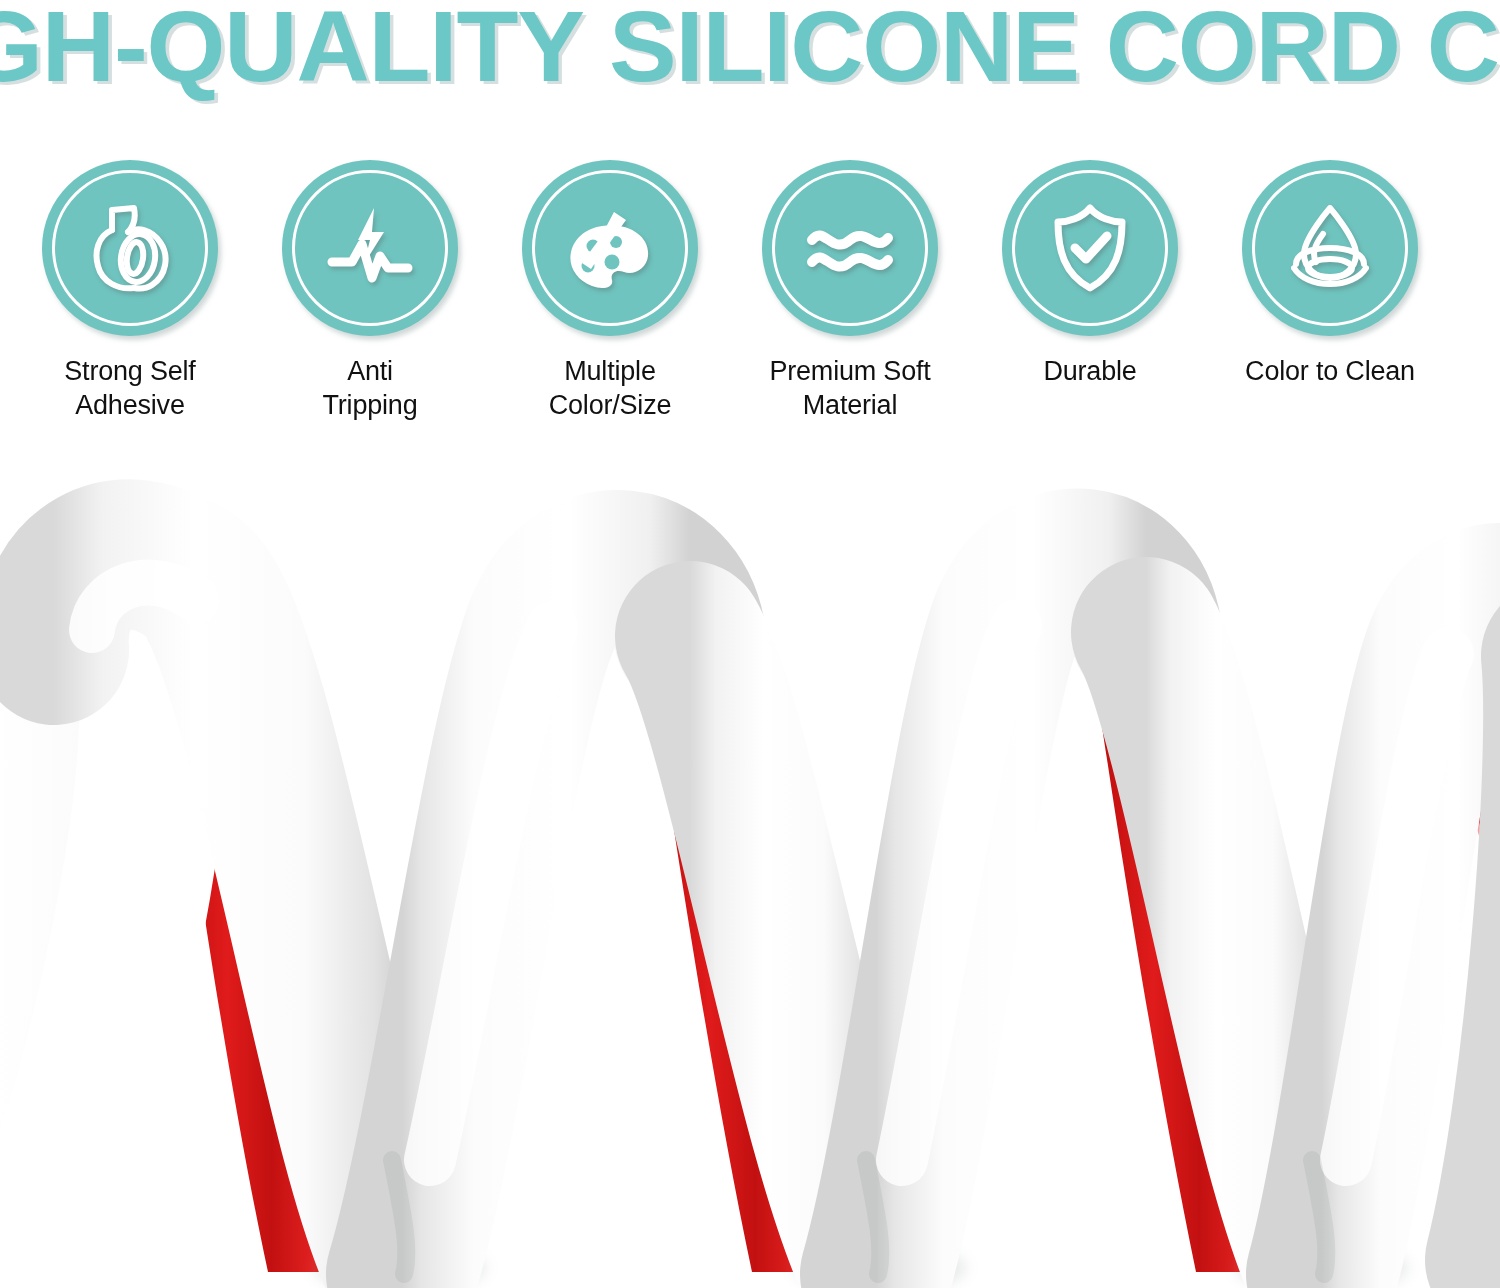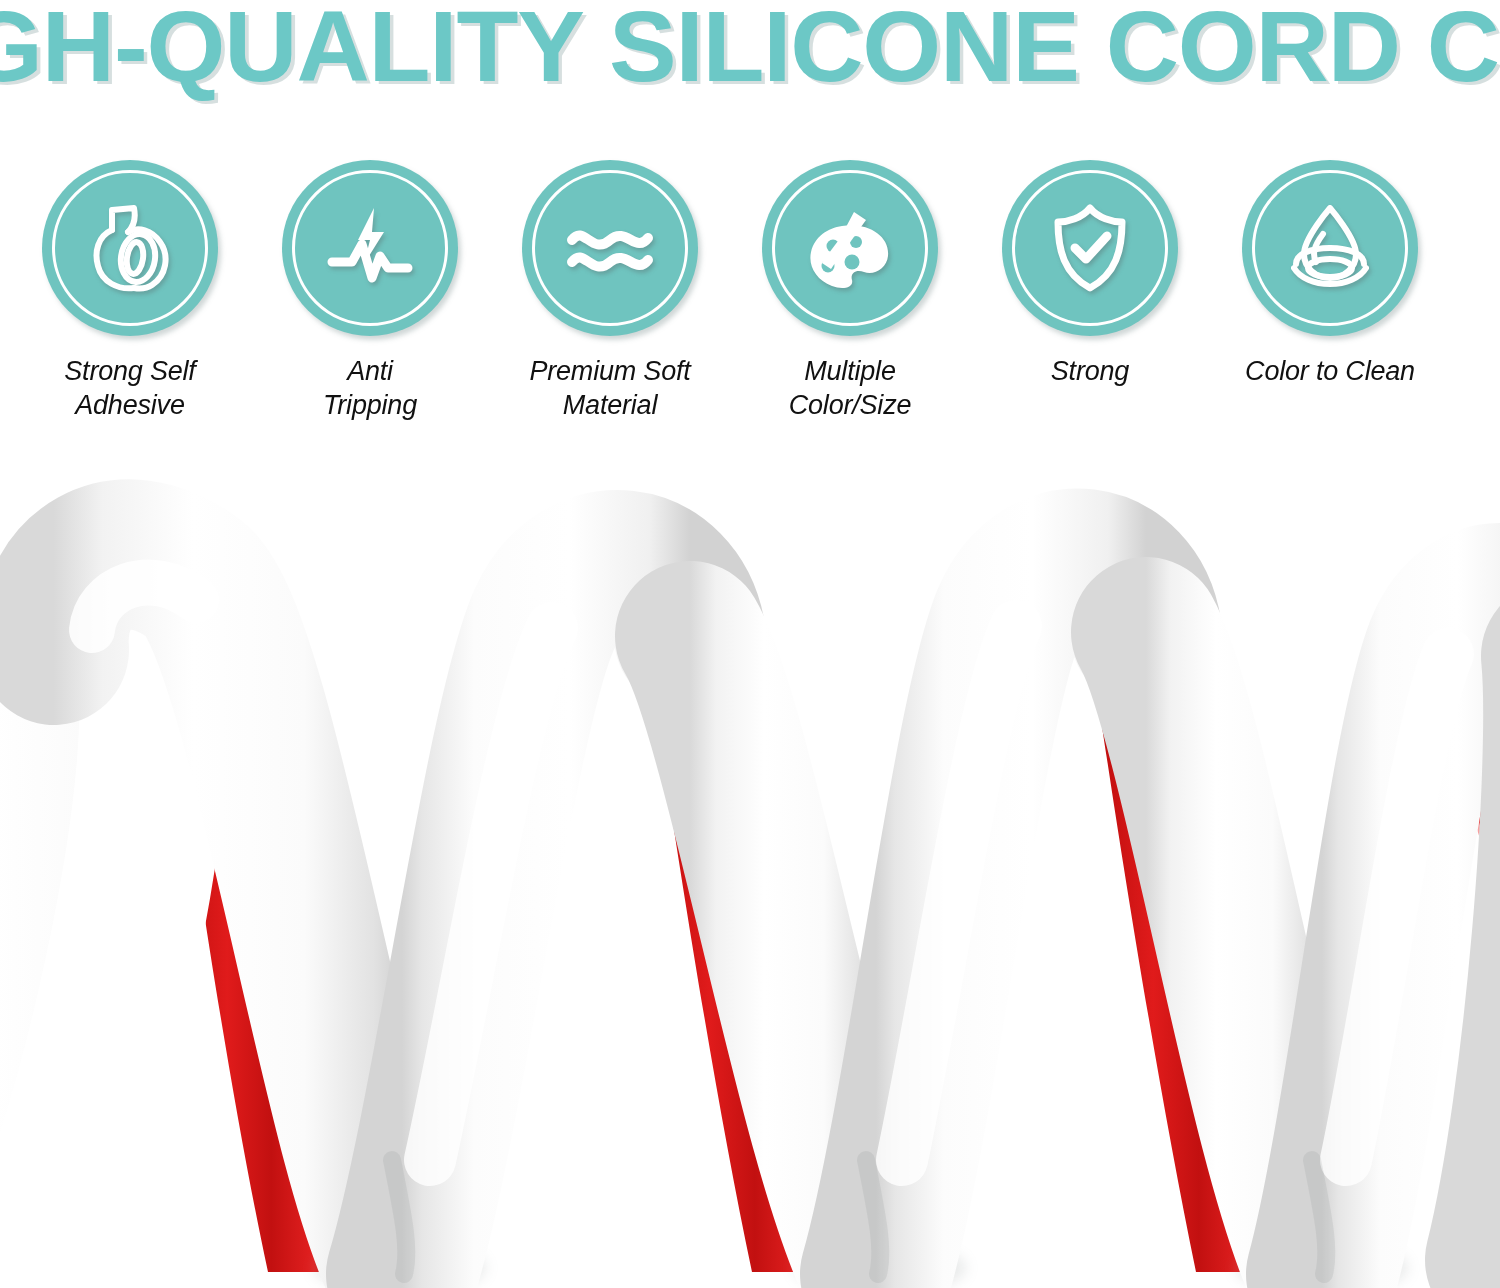--- a/index.html
+++ b/index.html
@@ -25,21 +25,21 @@
     color:#6CC8C6;
     text-shadow:3px 3px 0 rgba(120,150,150,.30);
     transform:scaleX(1.18) scaleY(1.16);
     transform-origin:50% 0%;
     white-space:nowrap;
   }
 
   
   #feature-row{
     position:absolute;left:0;top:160;width:1460px;height:290px;
-    display:flex;align-items:flex-start;justify-content:center;font-style:italic;
+    display:flex;align-items:flex-start;justify-content:center;
   }
   .feature{
     width:240px;display:flex;flex-direction:column;align-items:center;
   }
   .badge{
     position:relative;width:176px;height:176px;border-radius:50%;
     background:#6FC4BF;
     box-shadow:3px 4px 5px rgba(120,140,140,.35);
     display:flex;align-items:center;justify-content:center;
   }
@@ -107,35 +107,20 @@
     </div>
     <div class="feature-label">
       <span style="white-space:pre-line">Anti
 Tripping</span>
     </div>
   </div>
 
   <div class="feature">
     <div class="badge">
       <span>
-        <svg width="104" height="104" viewBox="0 0 104 104" fill="none" stroke="#ffffff" stroke-width="10" stroke-linecap="round">
-          <path d="M14 44 C26 28 34 60 52 44 C68 30 78 58 90 42"></path>
-          <path d="M14 66 C26 50 34 82 52 66 C68 52 78 80 90 64"></path>
-        </svg>
-      </span>
-    </div>
-    <div class="feature-label">
-      <span style="white-space:pre-line">Premium Soft
-Material</span>
-    </div>
-  </div>
-
-  <div class="feature">
-    <div class="badge">
-      <span>
         <svg width="104" height="104" viewBox="0 0 104 104">
 
           <path fill="#ffffff" d="M44 30 C70 26 92 40 90 60 C89 72 76 80 66 76
                    C58 73 52 77 54 84 C56 92 44 94 34 90
                    C18 84 10 70 13 56 C17 40 30 32 44 30 Z"></path>
           <circle cx="35" cy="50" r="6.5" fill="#6FC4BF"></circle>
           <circle cx="30" cy="70" r="6.5" fill="#6FC4BF"></circle>
           <circle cx="54" cy="66" r="7.5" fill="#6FC4BF"></circle>
           <circle cx="58" cy="46" r="6" fill="#6FC4BF"></circle>
 
@@ -149,29 +134,44 @@
     </div>
     <div class="feature-label">
       <span style="white-space:pre-line">Multiple
 Color/Size</span>
     </div>
   </div>
 
   <div class="feature">
     <div class="badge">
       <span>
+        <svg width="104" height="104" viewBox="0 0 104 104" fill="none" stroke="#ffffff" stroke-width="10" stroke-linecap="round">
+          <path d="M14 44 C26 28 34 60 52 44 C68 30 78 58 90 42"></path>
+          <path d="M14 66 C26 50 34 82 52 66 C68 52 78 80 90 64"></path>
+        </svg>
+      </span>
+    </div>
+    <div class="feature-label">
+      <span style="white-space:pre-line">Premium Soft
+Material</span>
+    </div>
+  </div>
+
+  <div class="feature">
+    <div class="badge">
+      <span>
         <svg width="104" height="104" viewBox="0 0 104 104" fill="none" stroke="#ffffff" stroke-width="7" stroke-linecap="round" stroke-linejoin="round">
           <path d="M52 12 C44 22 30 26 20 26 C20 54 26 78 52 92 C78 78 84 54 84 26
                    C74 26 60 22 52 12 Z"></path>
           <path d="M37 52 L48 63 L69 40" stroke-width="9"></path>
         </svg>
       </span>
     </div>
     <div class="feature-label">
-      <span style="white-space:pre-line">Strong</span>
+      <span style="white-space:pre-line">Durable</span>
     </div>
   </div>
 
   <div class="feature">
     <div class="badge">
       <span>
         <svg width="104" height="104" viewBox="0 0 104 104" fill="none" stroke="#ffffff" stroke-width="6" stroke-linecap="round" stroke-linejoin="round">
 
           <path d="M52 12 C52 12 26 42 26 58 C26 72 38 82 52 82 C66 82 78 72 78 58
                    C78 42 52 12 52 12 Z"></path>

